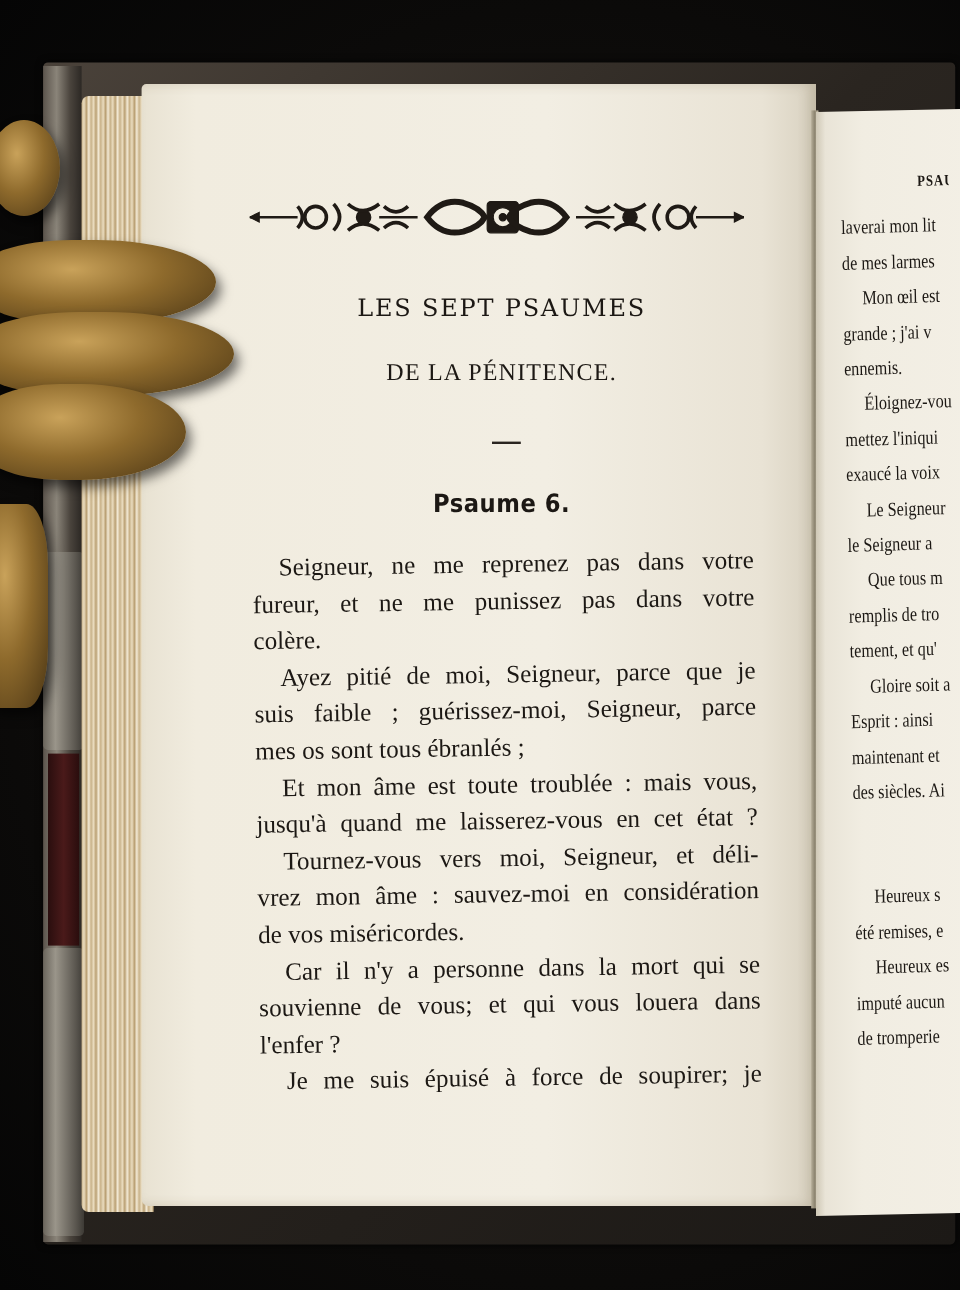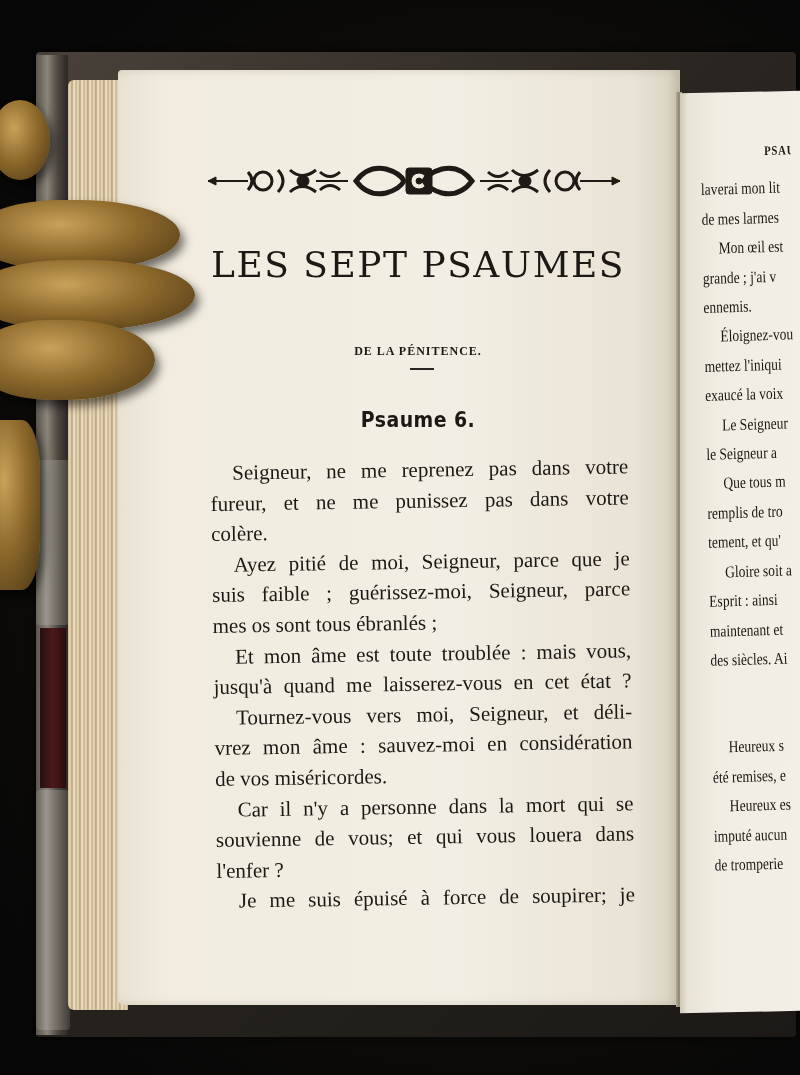--- a/index.html
+++ b/index.html
@@ -64,25 +64,25 @@
     box-shadow: 4px 6px 10px rgba(0,0,0,.55);
   }
 
   
   .ink { color:#1c1814; }
   .fleuron {
     position:absolute; left:208px; top:164px; width:412px; height:34px;
   }
   .title {
     position:absolute; left:190px; top:244px; width:456px; text-align:center;
-    font-size:36px; letter-spacing:1.5px; font-family:"DejaVu Serif","Liberation Serif",serif; font-weight:normal;
+    font-size:20px; letter-spacing:1.5px; font-family:"DejaVu Serif","Liberation Serif",serif; font-weight:normal;
   }
   .subtitle {
     position:absolute; left:190px; top:300px; width:456px; text-align:center;
-    font-size:12px; letter-spacing:1px; font-weight:bold; font-family:"Liberation Serif",serif;margin-top:44px;
+    font-size:20px; letter-spacing:1px; font-weight:normal; font-family:"Liberation Serif",serif;
   }
   .rule {
     position:absolute; left:410px; top:368px; width:24px; height:2px; background:#2a2520;
   }
   .psalm-heading {
     position:absolute; left:190px; top:408px; width:456px; text-align:center;
     font-size:21px; font-weight:bold; font-family:"DejaVu Sans","Liberation Sans",sans-serif; letter-spacing:.5px;
     transform: scaleX(.9);
   }
   .body-text {

